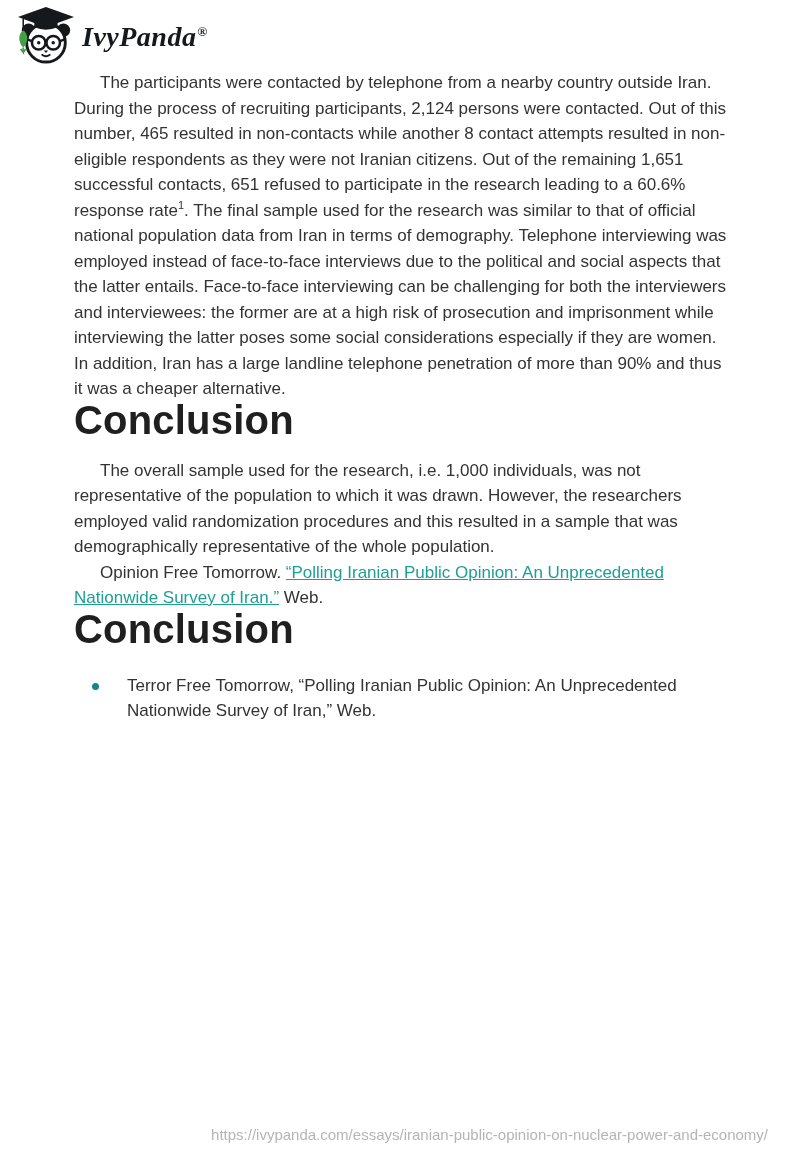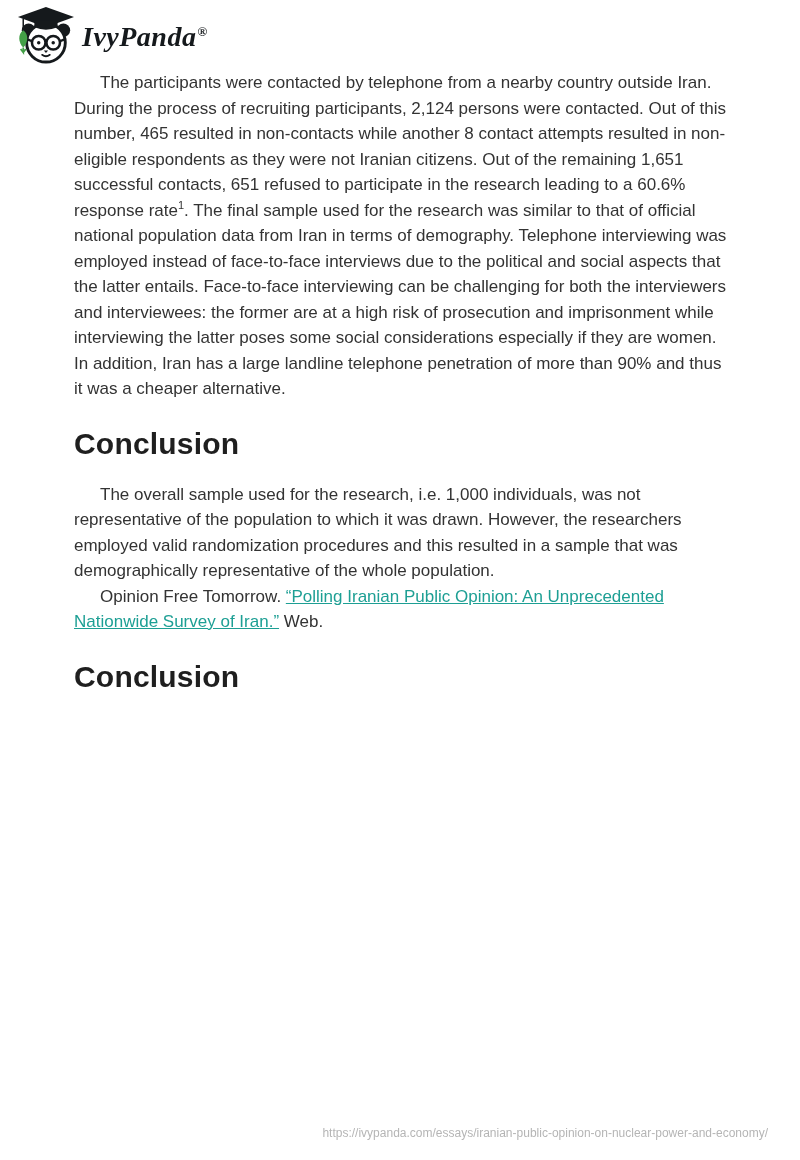--- a/index.html
+++ b/index.html
@@ -55,25 +55,25 @@
     top: 70px;
     width: 654px;
     font-size: 17px;
     line-height: 25.5px;
     color: var(--body-text, #333333);
   }
   .content p { margin: 0 0 17px 0; }
   .content p.indent { text-indent: 26px; }
   .content p.flush { margin-bottom: 0; }
   .content h2 {
-    font-size: 30px;
+    font-size: 40px;
     line-height: 36px;
     font-weight: 700;
     color: var(--heading-text, #1f1f1f);
-    margin: 24px 0 20px 0;
+    margin: 0 0 20px 0;
     letter-spacing: 0.2px;
   }
   sup.fn-ref {
     font-size: 11px;
     line-height: 0;
     vertical-align: super;
   }
   .bib-link {
     color: var(--link-teal, #1d9f94);
     text-decoration: underline;
@@ -94,21 +94,21 @@
   .fn-text {
     margin-left: 28px;
     width: 560px;
   }
 
   
   .footer-url {
     position: absolute;
     top: 1126px;
     right: 32px;
-    font-size: 12px;
+    font-size: 15px;
     color: var(--footer-gray, #b5b5b5);
     white-space: nowrap;
   }
 </style>
 </head>
 <body>
 
 <div class="page">
 
   <svg class="logo-svg" viewBox="0 0 64 60" aria-hidden="true">
@@ -146,18 +146,24 @@
 
     <h2>Conclusion</h2>
 
     <p class="indent flush">The overall sample used for the research, i.e. 1,000 individuals, was not representative of the population to which it was drawn. However, the researchers employed valid randomization procedures and this resulted in a sample that was demographically representative of the whole population.</p>
 
 
     <p class="indent flush"><span>Opinion Free Tomorrow. </span><a class="bib-link">“Polling Iranian Public Opinion: An Unprecedented Nationwide Survey of Iran.”</a><span> Web.</span></p>
 
     <h2>Conclusion</h2>
 
+    <div class="fn-list">
+      <div class="fn-item">
+        <span class="fn-bullet"></span>
+        <span class="fn-text">Terror Free Tomorrow, “Polling Iranian Public Opinion: An Unprecedented Nationwide Survey of Iran,” Web.</span>
+      </div>
+    </div>
 
   </div>
 
   <div class="footer-url">https://ivypanda.com/essays/iranian-public-opinion-on-nuclear-power-and-economy/</div>
 
 </div>
 
 </body></html>

